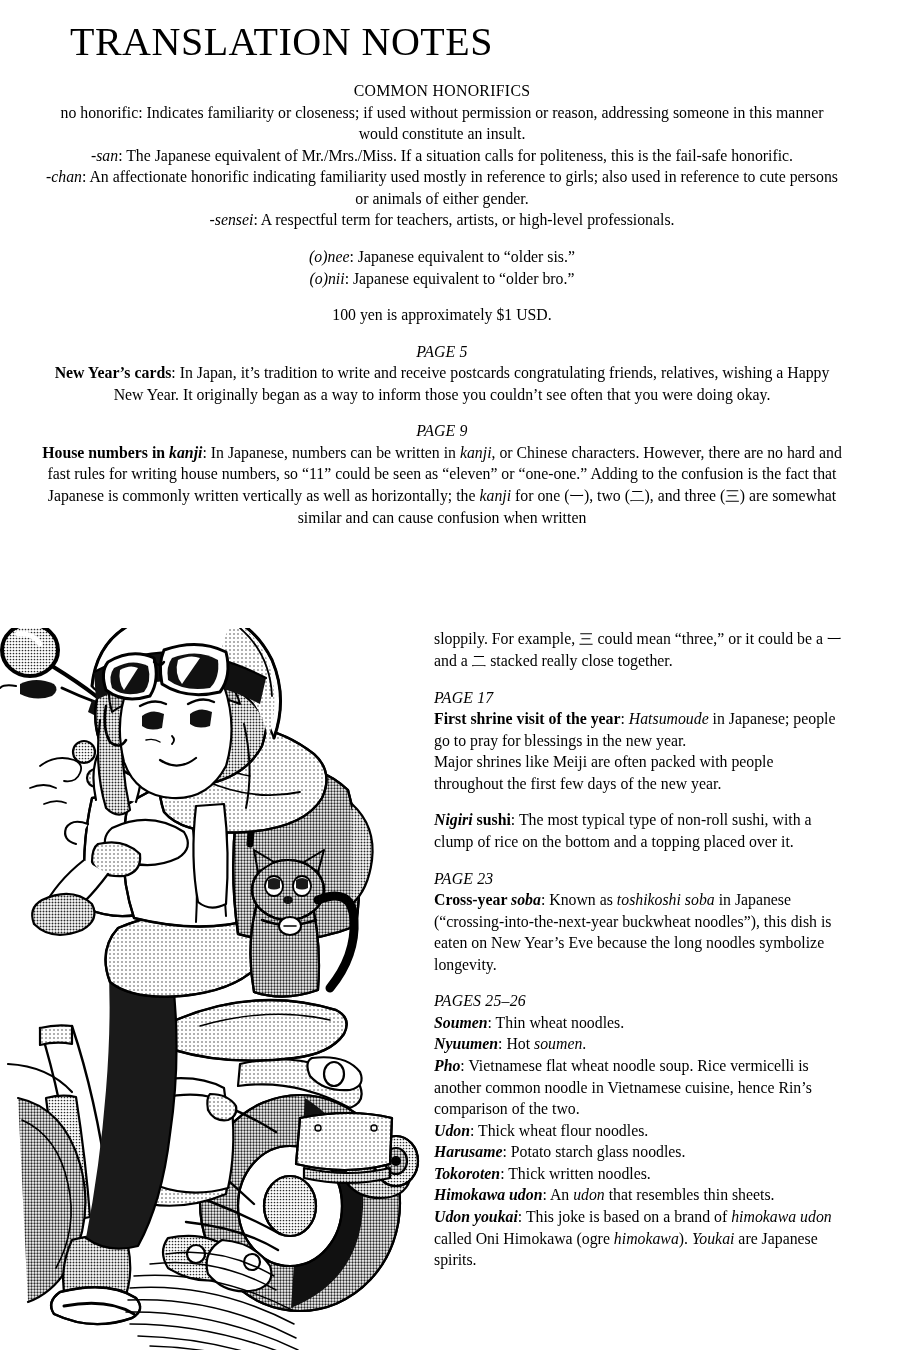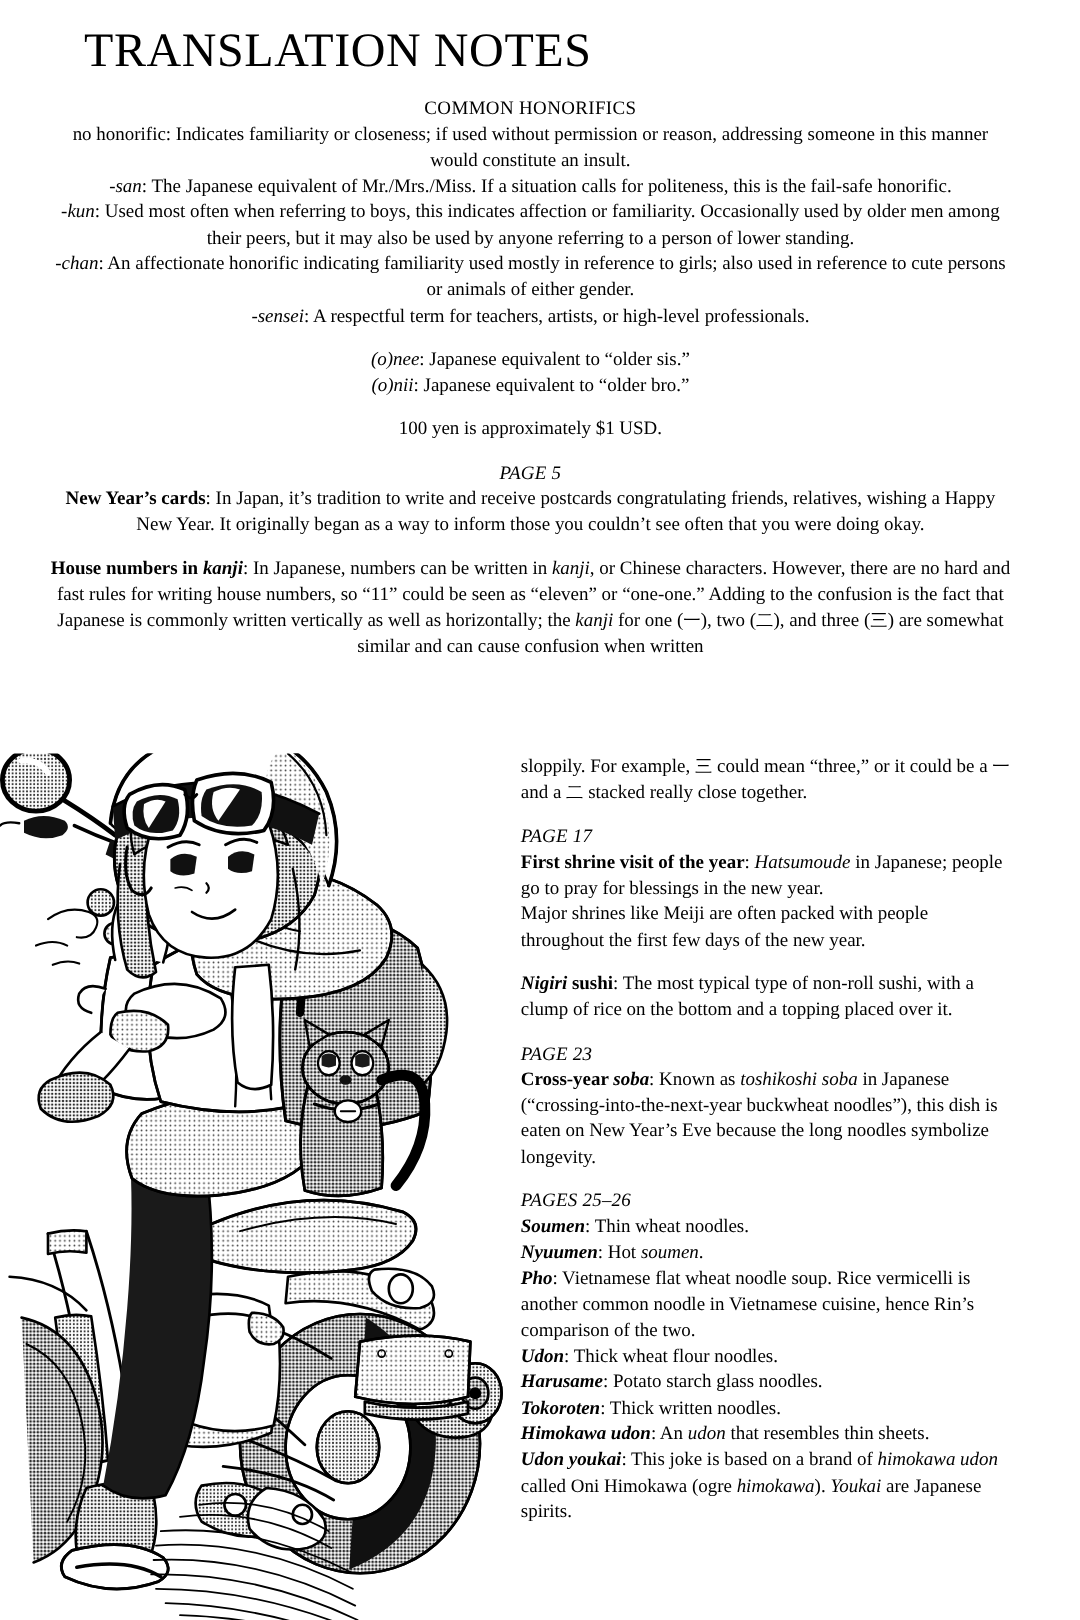--- a/index.html
+++ b/index.html
@@ -86,21 +86,20 @@
   <div id="title">TRANSLATION NOTES</div>
 
   <div id="full-col">
 
     <div class="sechead">COMMON HONORIFICS</div>
 
     <div class="p"><span>no honorific</span><span>: Indicates familiarity or closeness; if used without permission or reason, addressing someone in this manner would constitute an insult.</span></div>
 
     <div class="p"><span class="it">-san</span><span>: The Japanese equivalent of Mr./Mrs./Miss. If a situation calls for politeness, this is the fail-safe honorific.</span></div>
 
-    <div class="p"><span class="it">-kun</span><span>: Used most often when referring to boys, this indicates affection or familiarity. Occasionally used by older men among their peers, but it may also be used by anyone referring to a person of lower standing.</span></div>
 
     <div class="p"><span class="it">-chan</span><span>: An affectionate honorific indicating familiarity used mostly in reference to girls; also used in reference to cute persons or animals of either gender.</span></div>
 
     <div class="p"><span class="it">-sensei</span><span>: A respectful term for teachers, artists, or high-level professionals.</span></div>
 
     <div class="gap"></div>
 
     <div class="p"><span class="it">(o)nee</span><span>: Japanese equivalent to “older sis.”</span></div>
     <div class="p"><span class="it">(o)nii</span><span>: Japanese equivalent to “older bro.”</span></div>
 
@@ -108,20 +107,21 @@
 
     <div class="p">100 yen is approximately $1 USD.</div>
 
     <div class="gap"></div>
 
     <div class="p pagelabel">PAGE 5</div>
     <div class="p"><span class="term">New Year’s cards</span><span>: In Japan, it’s tradition to write and receive postcards congratulating friends, relatives, wishing a Happy New Year. It originally began as a way to inform those you couldn’t see often that you were doing okay.</span></div>
 
     <div class="gap"></div>
 
+    <div class="p pagelabel">PAGE 9</div>
     <div class="p"><span class="term">House numbers in </span><span class="termi">kanji</span><span>: In Japanese, numbers can be written in </span><span class="it">kanji</span><span>, or Chinese characters. However, there are no hard and fast rules for writing house numbers, so “11” could be seen as “eleven” or “one-one.” Adding to the confusion is the fact that Japanese is commonly written vertically as well as horizontally; the </span><span class="it">kanji</span><span> for one (</span><span class="kanji">一</span><span>), two (</span><span class="kanji">二</span><span>), and three (</span><span class="kanji">三</span><span>) are somewhat similar and can cause confusion when written</span></div>
   </div>
 
   <div id="right-col">
 
     <div class="p"><span>sloppily. For example, </span><span class="kanji">三</span><span> could mean “three,” or it could be a </span><span class="kanji">一</span><span> and a </span><span class="kanji">二</span><span> stacked really close together.</span></div>
 
     <div class="gap"></div>
 
     <div class="p pagelabel">PAGE 17</div>

